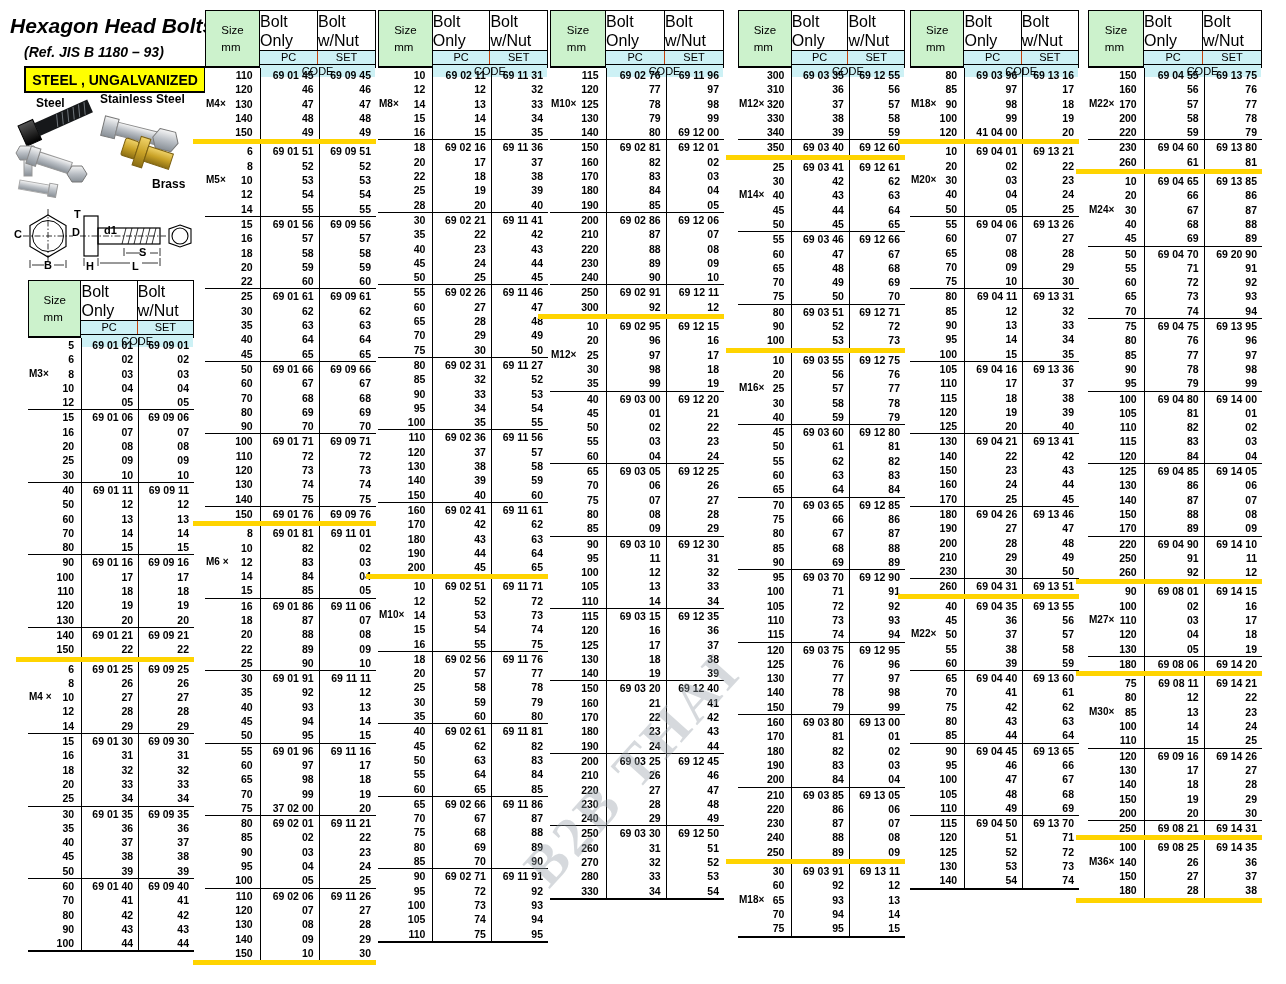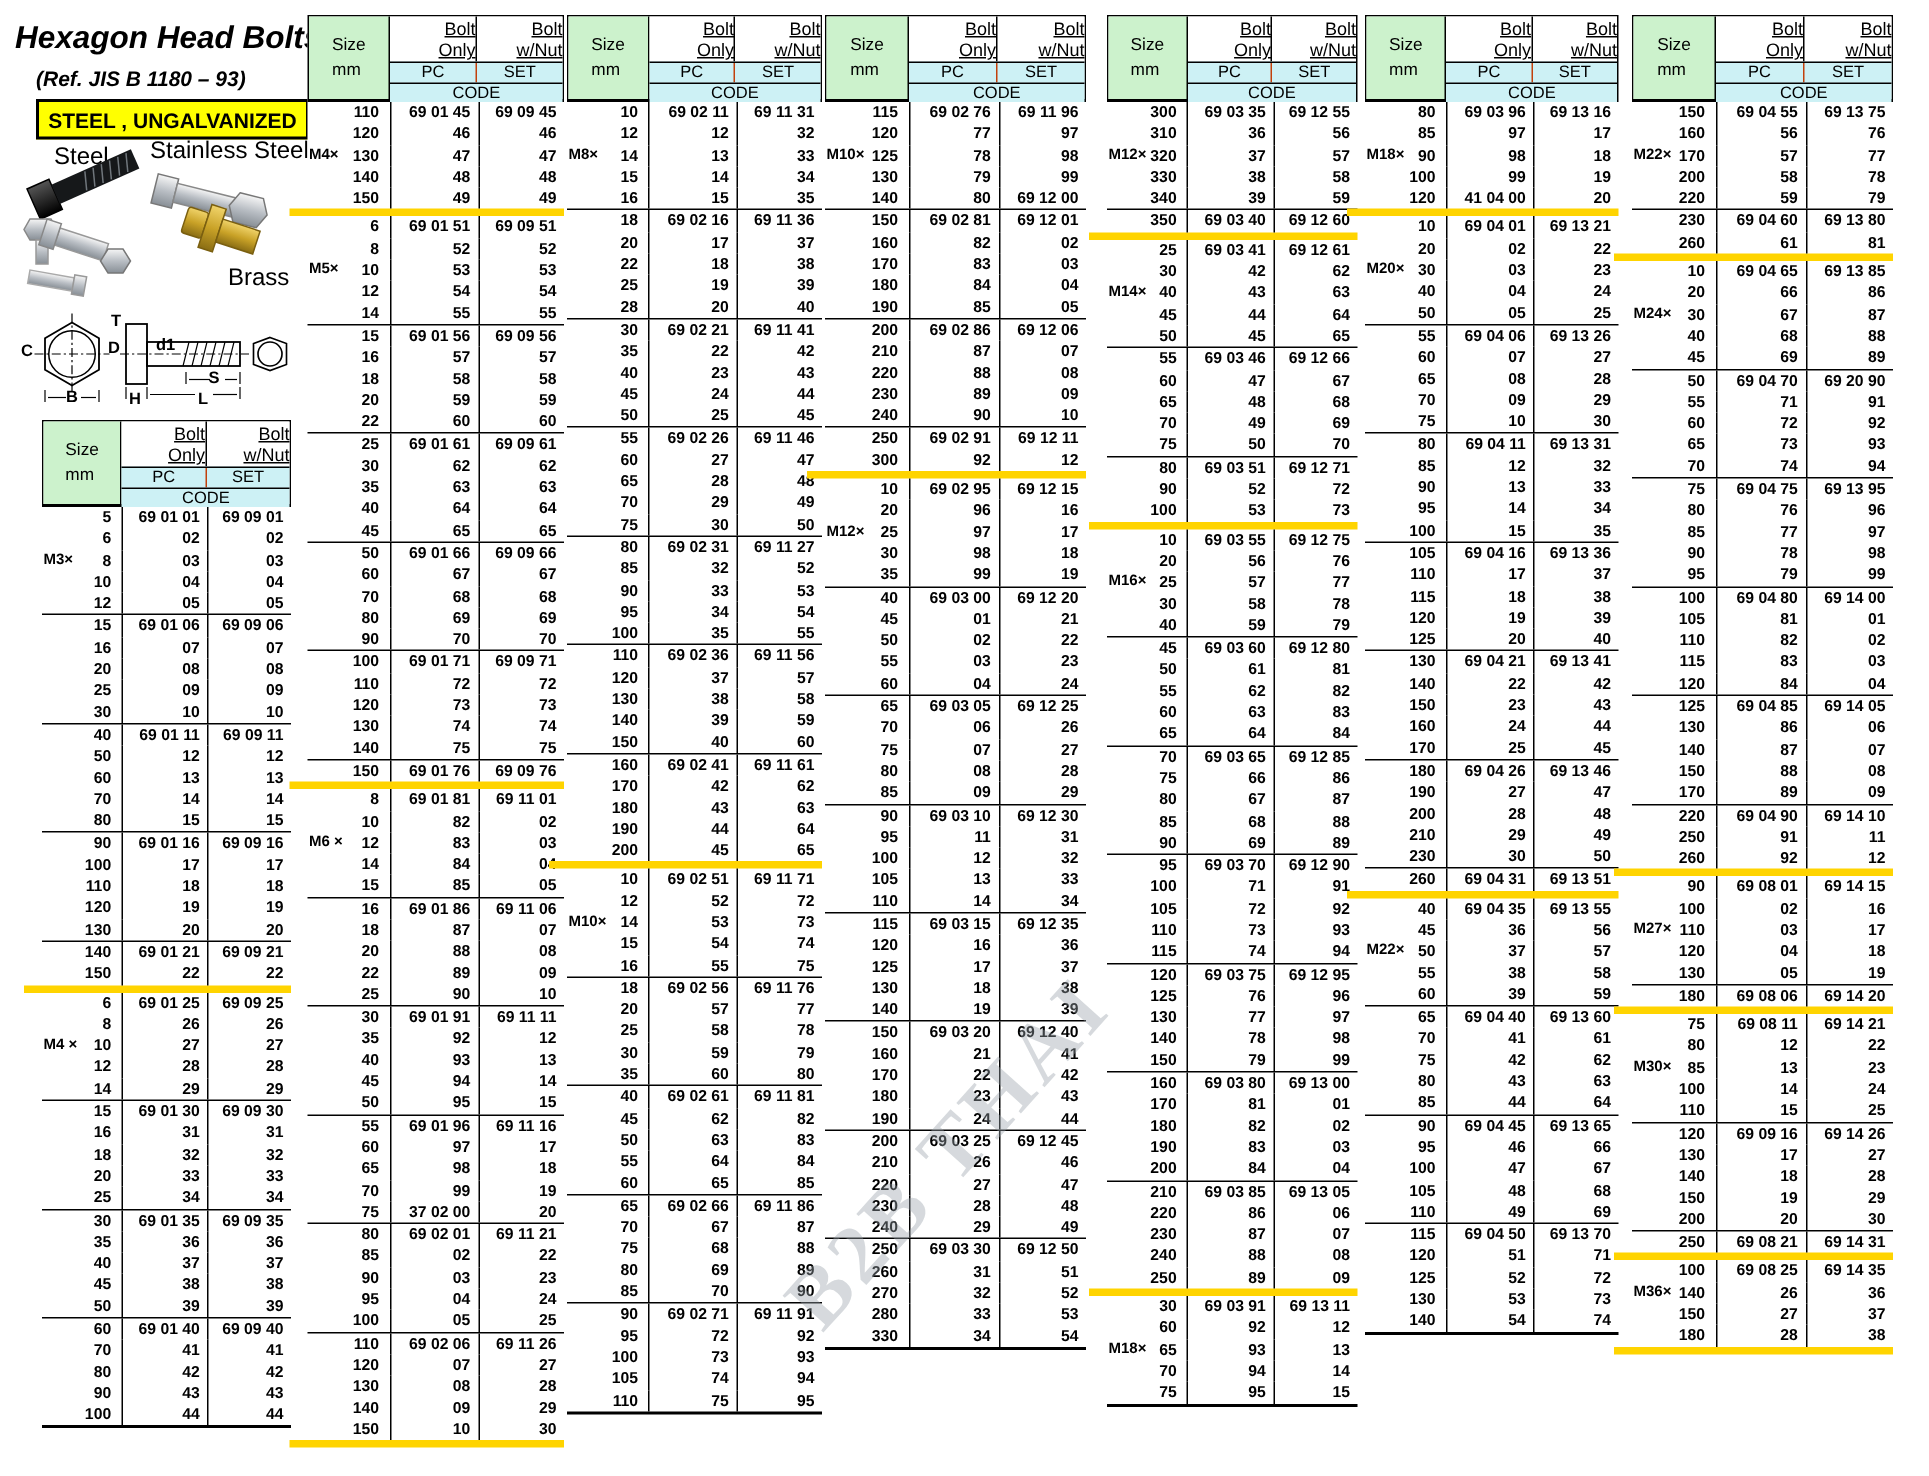--- a/index.html
+++ b/index.html
@@ -4,35 +4,35 @@
 <style>
   html,body{margin:0;padding:0;}
   body{width:1286px;height:984px;position:relative;background:#fff;overflow:hidden;
        font-family:"Liberation Sans",sans-serif;color:#000;}
   
   .title{position:absolute;left:10px;top:14px;font-size:21px;font-weight:bold;font-style:italic;white-space:nowrap;}
   .ref{position:absolute;left:24px;top:44px;font-size:14px;font-weight:bold;font-style:italic;}
   .banner{position:absolute;left:24px;top:66px;width:178px;height:23px;background:#ffff00;
           border:2px solid #000;font-weight:bold;font-size:14px;display:flex;align-items:center;
           justify-content:center;white-space:nowrap;}
-  .matlab{position:absolute;font-size:16px;font-weight:normal;}
+  .matlab{position:absolute;font-size:12px;font-weight:bold;}
   .lab-steel{left:36px;top:96px;}
   .lab-ss{left:100px;top:92px;}
   .lab-brass{left:152px;top:177px;}
   .photos{position:absolute;left:8px;top:90px;}
   .diagram{position:absolute;left:8px;top:204px;width:192px;height:72px;}
   .dlab{position:absolute;font-size:11px;font-weight:bold;}
   
   .tcol{position:absolute;}
   .thead{height:58px;border:1px solid #000;border-bottom:2px solid #000;box-sizing:border-box;display:flex;background:#fff;}
   .h-size{width:32%;background:#ccf2cc;border-right:1px solid #000;display:flex;flex-direction:column;
           align-items:center;justify-content:center;font-size:11.5px;line-height:1.45;box-sizing:border-box;}
   .h-right{flex:1;display:flex;flex-direction:column;}
   .h-row1{flex:1;display:flex;background:#fff;}
-  .h-row1>div{flex:1;text-align:right;font-size:12px;line-height:1.2;padding-top:1px;box-sizing:border-box;text-decoration:underline;}
+  .h-row1>div{flex:1;text-align:left;font-size:16px;line-height:1.2;padding-top:1px;box-sizing:border-box;}
   .h-row1>div:first-child{border-right:1px solid #000;}
   .h-row2{height:14px;display:flex;background:#cdf1f5;border-top:1px solid #000;}
   .h-row2>div{flex:1;text-align:center;font-size:11px;line-height:13px;box-sizing:border-box;}
   .h-row2>div:first-child{border-right:1px solid #c2410c;}
   .h-row3{height:13px;background:#cdf1f5;border-top:1px solid #000;text-align:center;font-size:11px;line-height:12px;}
   .tbody{background:#fff;}
   .trow{display:flex;height:14.3px;line-height:14.3px;font-size:10.5px;font-weight:bold;}
   .c-size{width:32%;position:relative;text-align:right;padding-right:7px;box-sizing:border-box;}
   .mlabel{position:absolute;left:1px;top:0;font-size:10px;}
   .c-pc{width:35%;border-left:1px solid #000;border-right:1px solid #000;text-align:right;padding-right:5px;box-sizing:border-box;}

